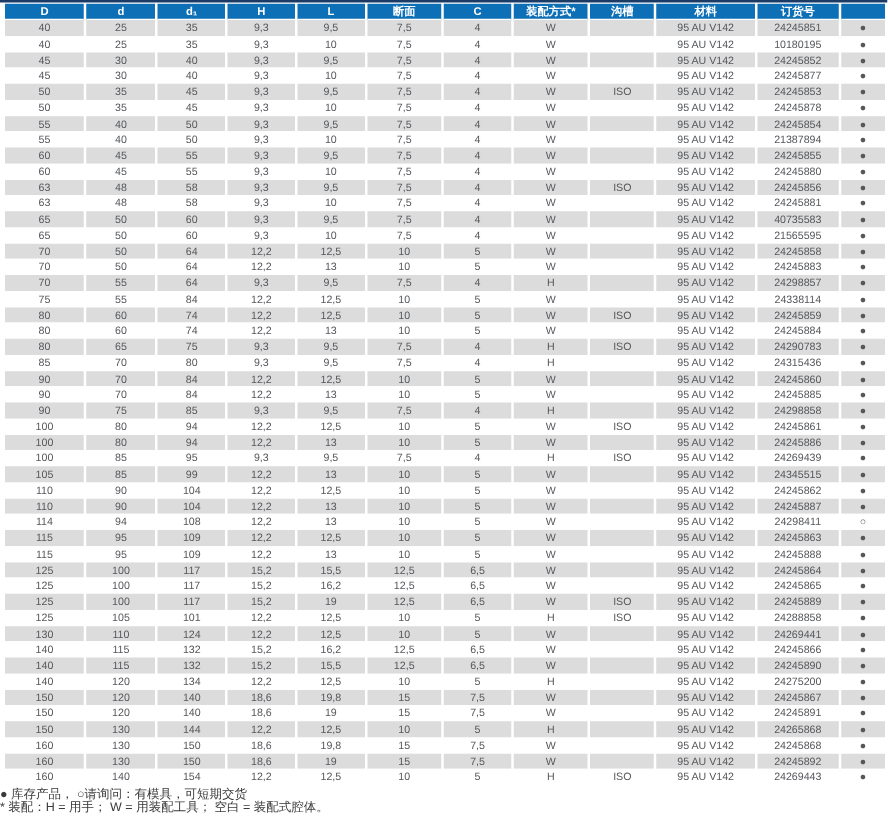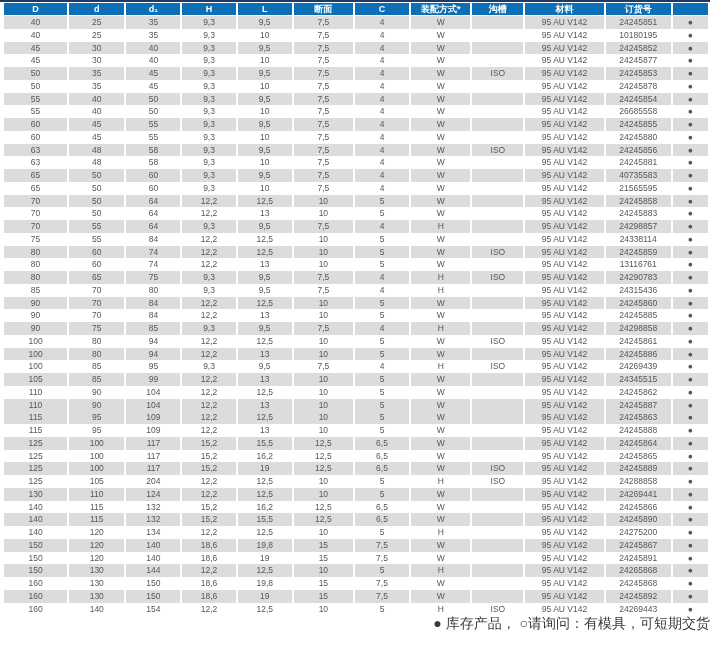--- a/index.html
+++ b/index.html
@@ -20,22 +20,22 @@
     height:12px;line-height:12px;text-align:center;padding:0;
     border-bottom:1px solid #fff;white-space:nowrap;overflow:hidden;
   }
   table.spec td{
     font-size:8.5px;color:var(--row-text);height:12.75px;line-height:12.75px;
     text-align:center;padding:0;white-space:nowrap;overflow:hidden;
   }
   table.spec tr.odd td{background:var(--row-alt);}
   table.spec tr.even td{background:#fff;}
   td.mark{font-size:7px;color:#1a1a1a;}
-  .legend{margin-top:3px;text-align:right;color:var(--legend-text);
-    font-size:14px;line-height:10.5px;}
+  .legend{margin-top:3px;text-align:left;color:var(--legend-text);
+    font-size:10px;line-height:10.5px;}
 </style>
 </head>
 <body>
 
 <div class="page">
   <div class="top-rule"></div>
 
   <table class="spec">
     <colgroup>
       <col style="width:63px">
@@ -170,21 +170,21 @@
           <td>55</td>
           <td>40</td>
           <td>50</td>
           <td>9,3</td>
           <td>10</td>
           <td>7,5</td>
           <td>4</td>
           <td>W</td>
           <td></td>
           <td>95 AU V142</td>
-          <td>26685558</td>
+          <td>21387894</td>
           <td class="mark">●</td>
         </tr>
         <tr class="odd">
           <td>60</td>
           <td>45</td>
           <td>55</td>
           <td>9,3</td>
           <td>9,5</td>
           <td>7,5</td>
           <td>4</td>
@@ -338,21 +338,21 @@
           <td>80</td>
           <td>60</td>
           <td>74</td>
           <td>12,2</td>
           <td>13</td>
           <td>10</td>
           <td>5</td>
           <td>W</td>
           <td></td>
           <td>95 AU V142</td>
-          <td>13116761</td>
+          <td>24245884</td>
           <td class="mark">●</td>
         </tr>
         <tr class="odd">
           <td>80</td>
           <td>65</td>
           <td>75</td>
           <td>9,3</td>
           <td>9,5</td>
           <td>7,5</td>
           <td>4</td>
@@ -494,20 +494,34 @@
           <td>104</td>
           <td>12,2</td>
           <td>13</td>
           <td>10</td>
           <td>5</td>
           <td>W</td>
           <td></td>
           <td>95 AU V142</td>
           <td>24245887</td>
           <td class="mark">●</td>
+        </tr>
+        <tr class="even">
+          <td>114</td>
+          <td>94</td>
+          <td>108</td>
+          <td>12,2</td>
+          <td>13</td>
+          <td>10</td>
+          <td>5</td>
+          <td>W</td>
+          <td></td>
+          <td>95 AU V142</td>
+          <td>24298411</td>
+          <td class="mark">○</td>
         </tr>
         <tr class="odd">
           <td>115</td>
           <td>95</td>
           <td>109</td>
           <td>12,2</td>
           <td>12,5</td>
           <td>10</td>
           <td>5</td>
           <td>W</td>
@@ -568,21 +582,21 @@
           <td>6,5</td>
           <td>W</td>
           <td>ISO</td>
           <td>95 AU V142</td>
           <td>24245889</td>
           <td class="mark">●</td>
         </tr>
         <tr class="even">
           <td>125</td>
           <td>105</td>
-          <td>204</td>
+          <td>101</td>
           <td>12,2</td>
           <td>12,5</td>
           <td>10</td>
           <td>5</td>
           <td>H</td>
           <td>ISO</td>
           <td>95 AU V142</td>
           <td>24288858</td>
           <td class="mark">●</td>
         </tr>
@@ -724,14 +738,15 @@
           <td>ISO</td>
           <td>95 AU V142</td>
           <td>24269443</td>
           <td class="mark">●</td>
         </tr>
       </tbody>
   </table>
 
   <div class="legend">
     <div>● 库存产品， ○请询问：有模具，可短期交货</div>
+    <div>* 装配：H = 用手； W = 用装配工具； 空白 = 装配式腔体。</div>
   </div>
 </div>
 
 </body></html>

